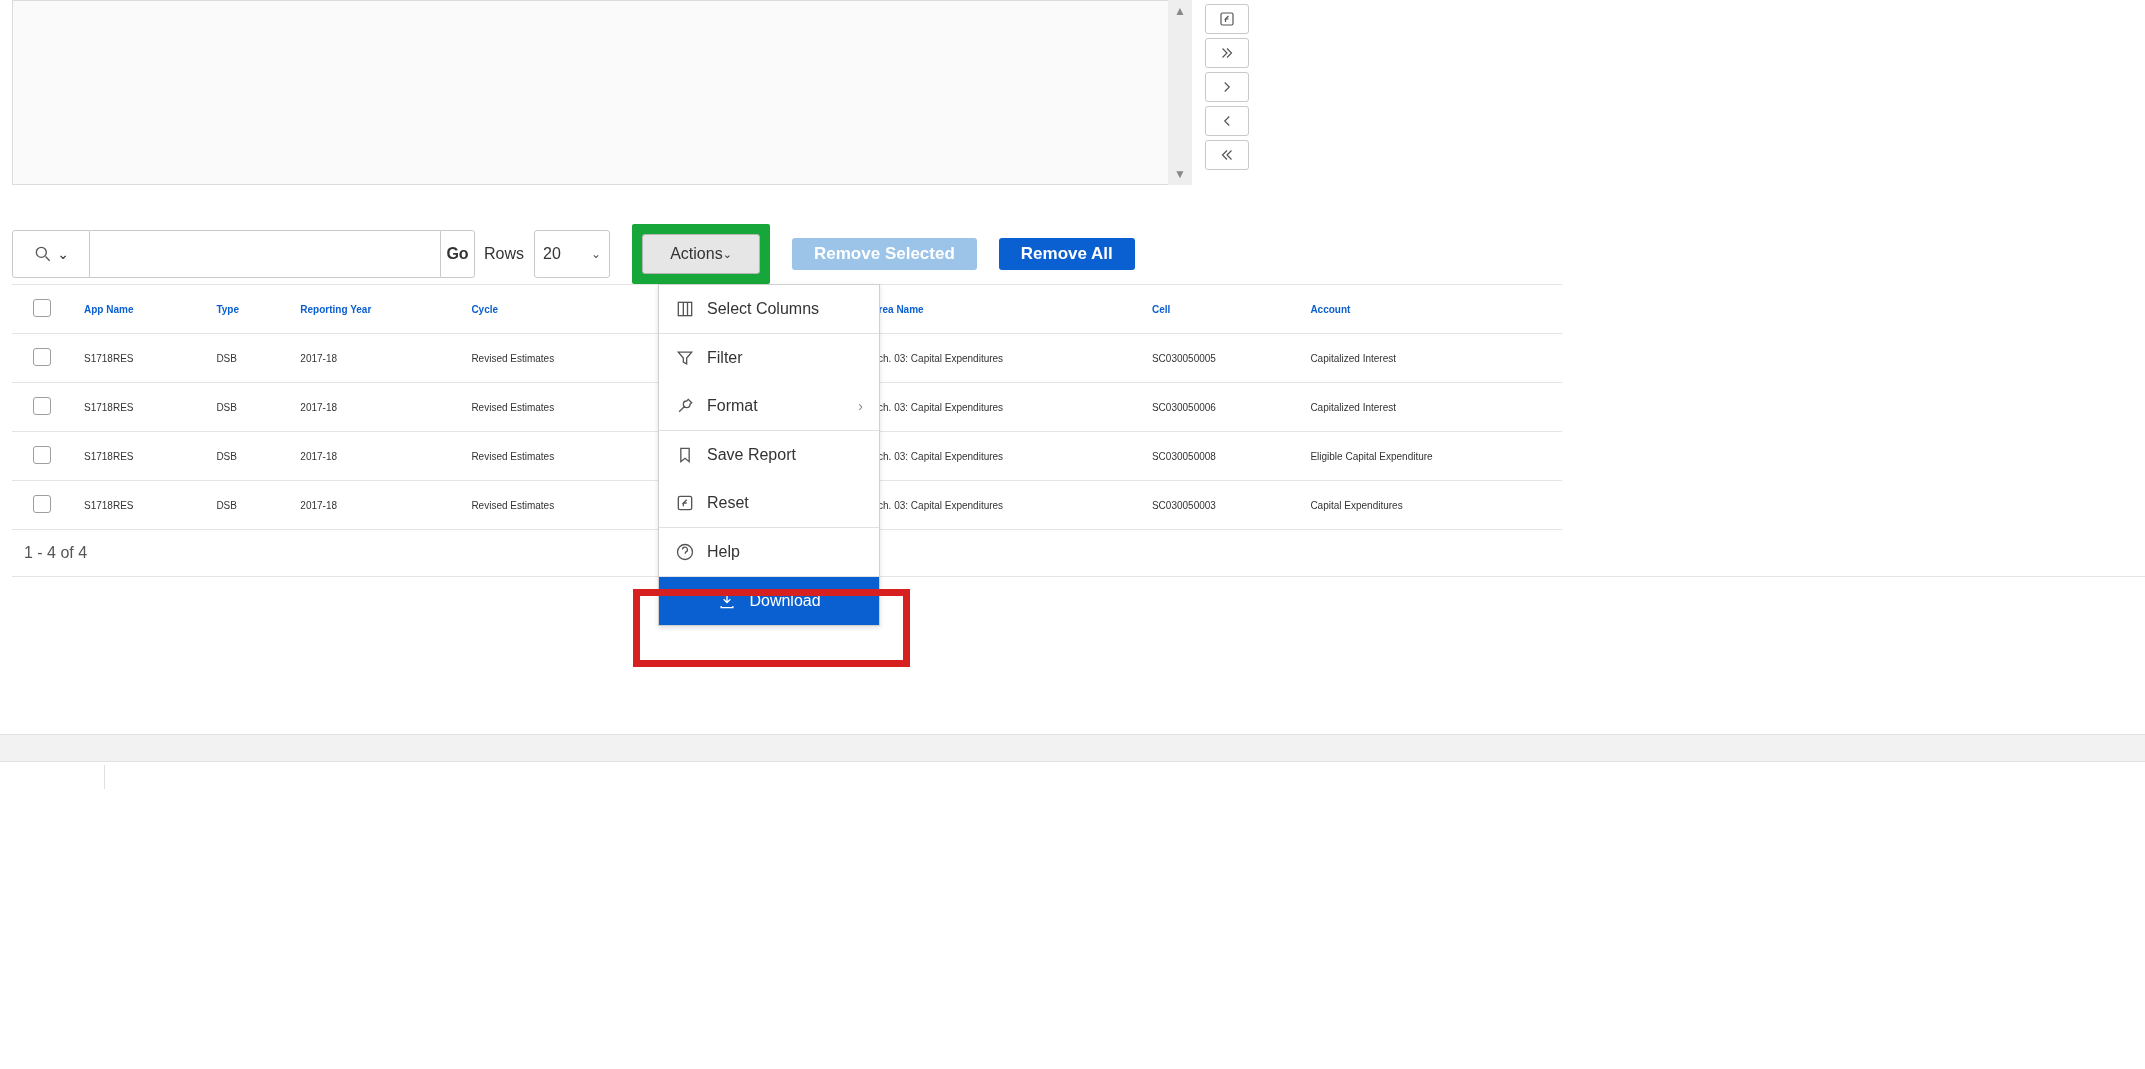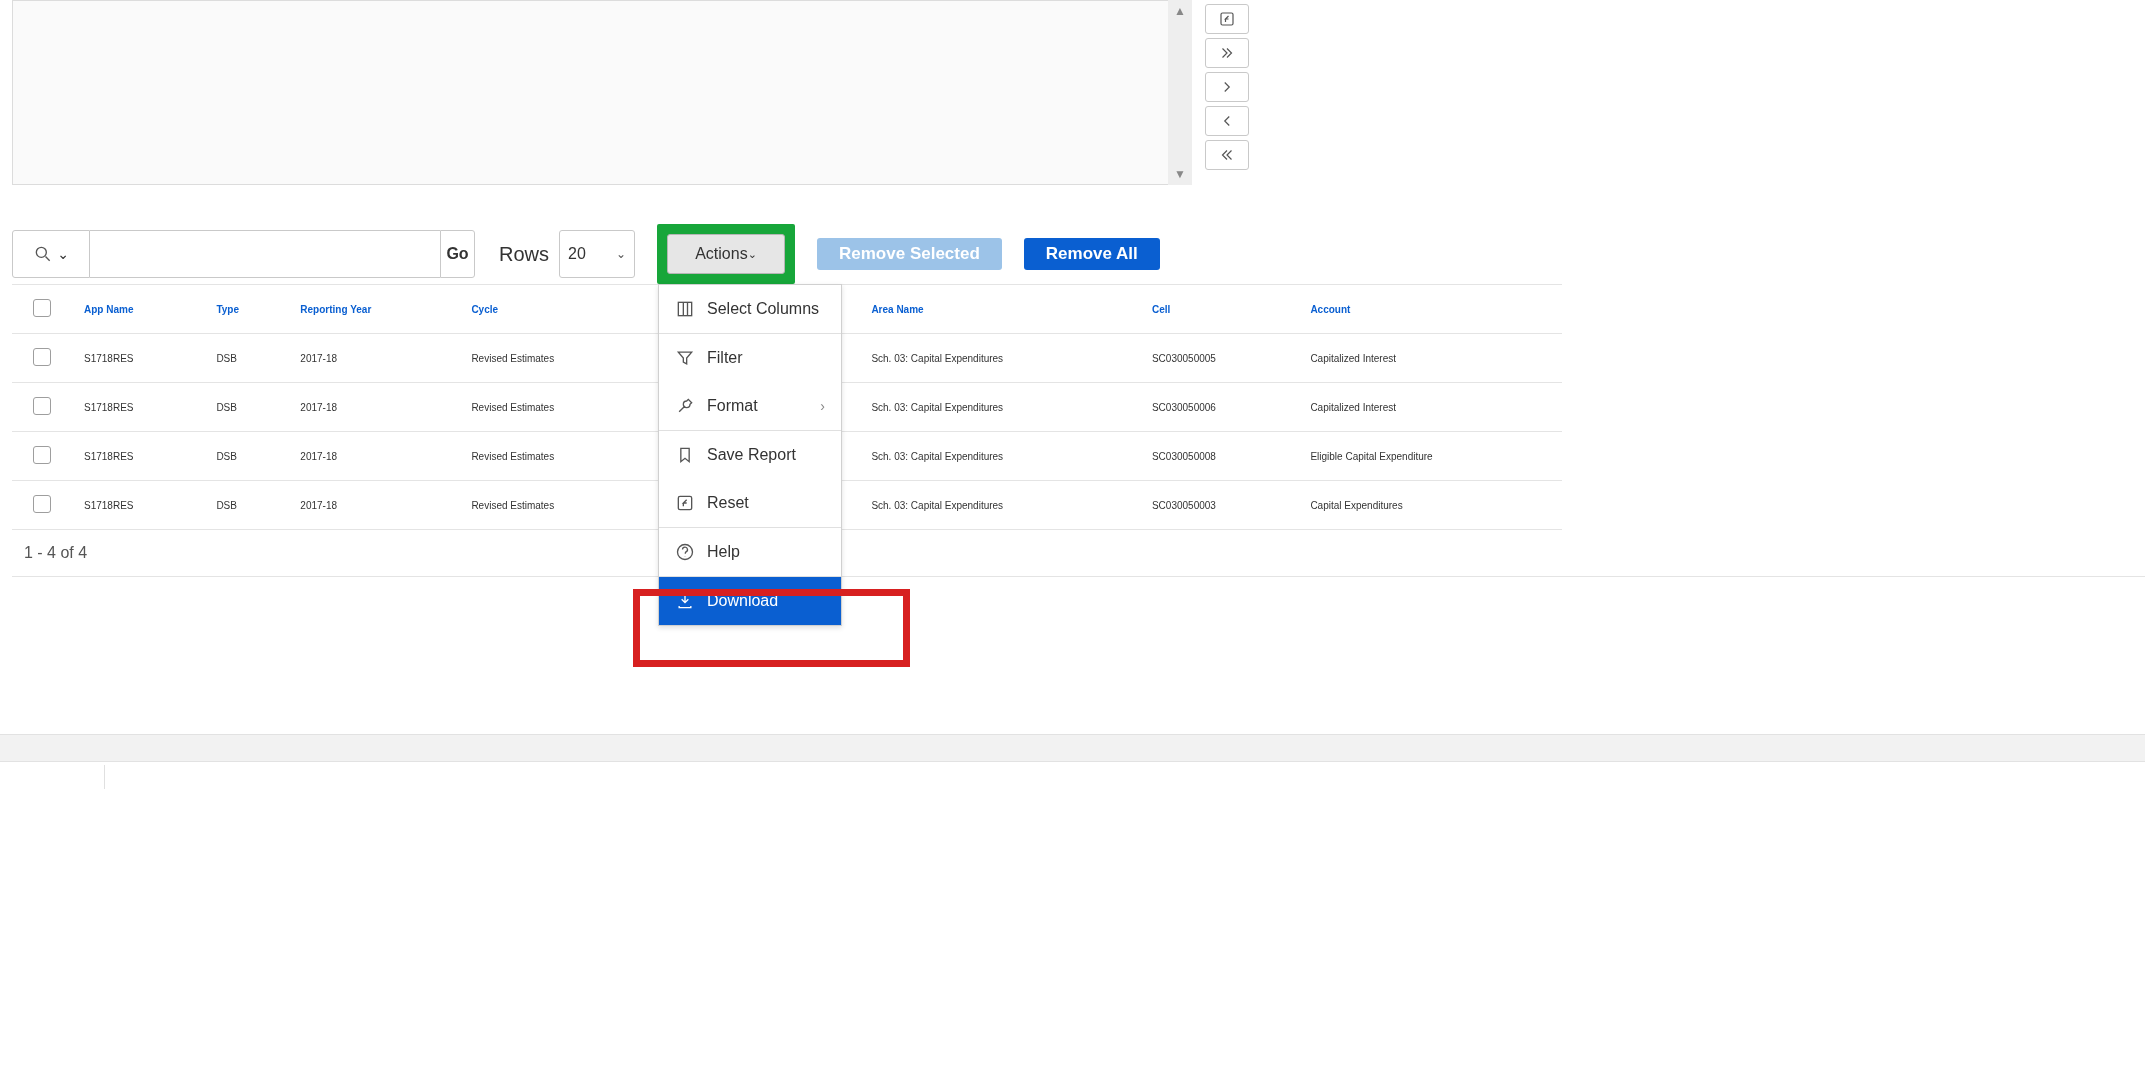--- a/index.html
+++ b/index.html
@@ -16,21 +16,21 @@
 .nav-stack { position: absolute; left: 1205px; top: 4px; display:flex; flex-direction:column; gap:4px; }
 .nav-btn { width: 44px; height: 30px; border:1px solid #c9c9c9; background:#fff; border-radius:3px; display:flex; align-items:center; justify-content:center; color:#555; cursor:pointer; }
 .nav-btn svg { width:18px; height:18px; }
 
 
 .toolbar { position:absolute; left:12px; top:224px; display:flex; align-items:center; gap:0; }
 .search-picker { width:78px; height:48px; border:1px solid #c9c9c9; border-radius:3px 0 0 3px; display:flex; align-items:center; justify-content:center; gap:4px; cursor:pointer; background:#fff; }
 .search-picker svg { width:20px; height:20px; color:#555; }
 .search-input { width:350px; height:48px; border:1px solid #c9c9c9; border-left:none; border-right:none; padding:0 10px; font-size:16px; }
 .go-btn { width:35px; height:48px; border:1px solid #c9c9c9; border-radius:0 3px 3px 0; background:#fff; font-size:16px; font-weight:600; color:#333; cursor:pointer; }
-.rows-label { margin-left:24px; font-size:20px; color:#333; }
+.rows-label { margin-left:9px; font-size:16px; color:#333; }
 .rows-select { margin-left:10px; width:76px; height:48px; border:1px solid #c9c9c9; border-radius:3px; background:#fff; font-size:16px; padding:0 8px; cursor:pointer; display:flex; align-items:center; justify-content:space-between; }
 .rows-select .caret { font-size:12px; color:#555; }
 
 .actions-btn-wrap { margin-left:22px; padding:5px; border:5px solid #17a63a; background:#17a63a; border-radius:2px; }
 .actions-btn { width:118px; height:40px; border:1px solid #b5b5b5; background:#e6e6e6; border-radius:3px; display:flex; align-items:center; justify-content:center; font-size:16px; cursor:pointer; color:#333; }
 .actions-btn .caret { font-size:11px; }
 
 .pill { margin-left:22px; height:32px; border-radius:3px; padding:0 22px; font-size:17px; font-weight:600; display:flex; align-items:center; cursor:pointer; border:none; color:#fff; }
 .pill.disabled { background:#9cc3e8; }
 .pill.danger { background:#0a5fd1; }
@@ -40,26 +40,26 @@
 .table-wrap { position:absolute; left:12px; top:284px; right:0; }
 table { border-collapse: collapse; width:1550px; }
 th, td { text-align:left; padding:14px 12px; border-bottom:1px solid #e4e4e4; font-size:10px; white-space:nowrap; }
 th { color:#0a5fd1; font-weight:700; border-top:1px solid #e4e4e4; }
 th:first-child, td:first-child { width:60px; text-align:center; }
 .checkbox { width:18px; height:18px; border:1px solid #9e9e9e; border-radius:3px; display:inline-block; background:#fff; cursor:pointer; }
 td.area-code-ghost { color:#d0d0d0; }
 .pager { padding:14px 12px; font-size:16px; color:#555; border-bottom:1px solid #e4e4e4; }
 
 
-.actions-menu { position:absolute; left:658px; top:284px; width:184px; background:#fff; border:1px solid #d0d0d0; box-shadow:0 2px 5px rgba(0,0,0,0.12); }
+.actions-menu { position:absolute; left:658px; top:284px; width:222px; background:#fff; border:1px solid #d0d0d0; box-shadow:0 2px 5px rgba(0,0,0,0.12); }
 .menu-item { display:flex; align-items:center; gap:12px; padding:14px 16px; font-size:16px; color:#333; cursor:pointer; }
 .menu-sep { border-top:1px solid #e0e0e0; }
 .menu-item .icon { width:20px; height:20px; display:flex; align-items:center; justify-content:center; color:#555; flex-shrink:0; }
 .menu-item .chev { margin-left:auto; color:#888; font-size:14px; }
-.menu-item.dl { background:#0a5fd1; color:#fff; }
+.menu-item.dl { background:#0a5fd1; color:#fff;justify-content:center; }
 .menu-item.dl .icon { color:#fff; }
 
 
 .download-highlight { position:absolute; left:633px; top:589px; width:277px; height:78px; border:7px solid #d72020; pointer-events:none; }
 
 
 .bottom-bar { position:absolute; left:0; bottom:307px; right:0; height:28px; background:#f2f2f2; border-top:1px solid #e2e2e2; border-bottom:1px solid #e2e2e2; }
 
 
 .status-strip { position:absolute; left:0; bottom:280px; width:105px; height:24px; border-right:1px solid #e0e0e0; }

